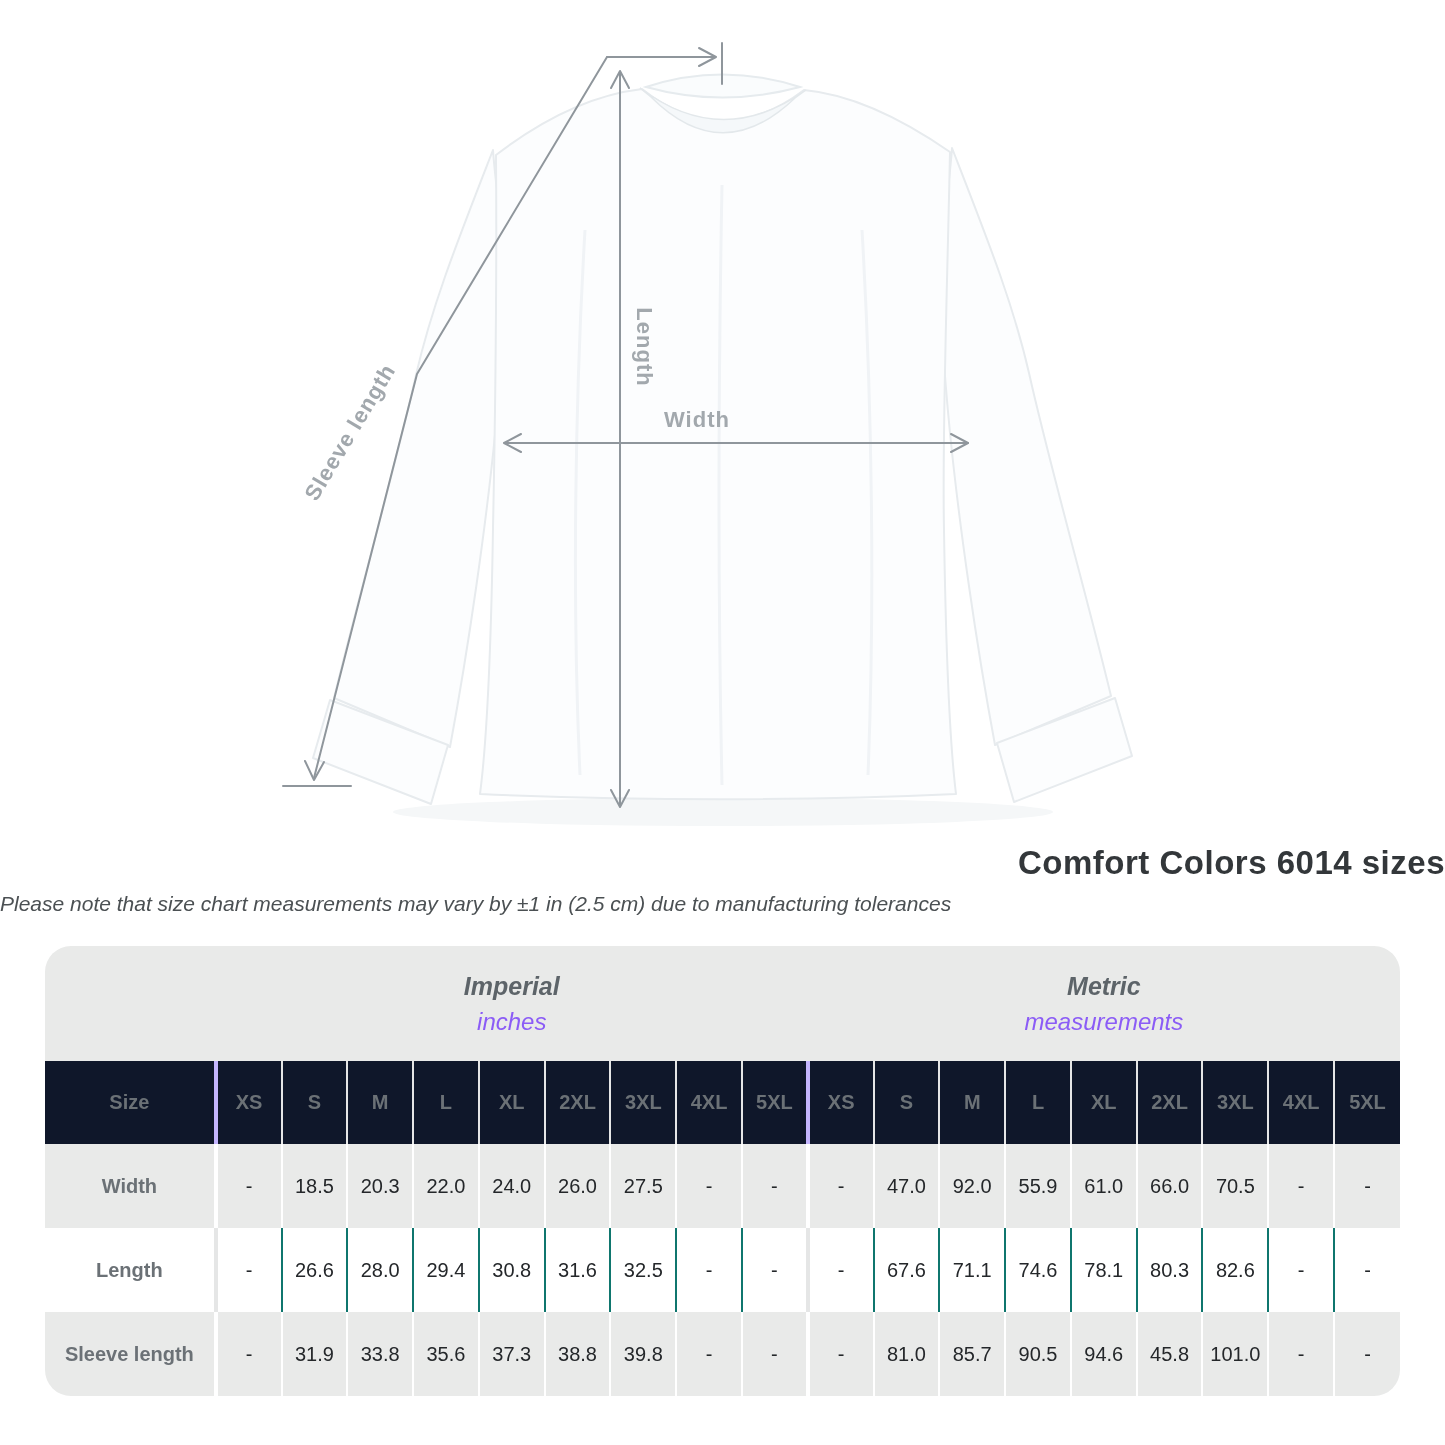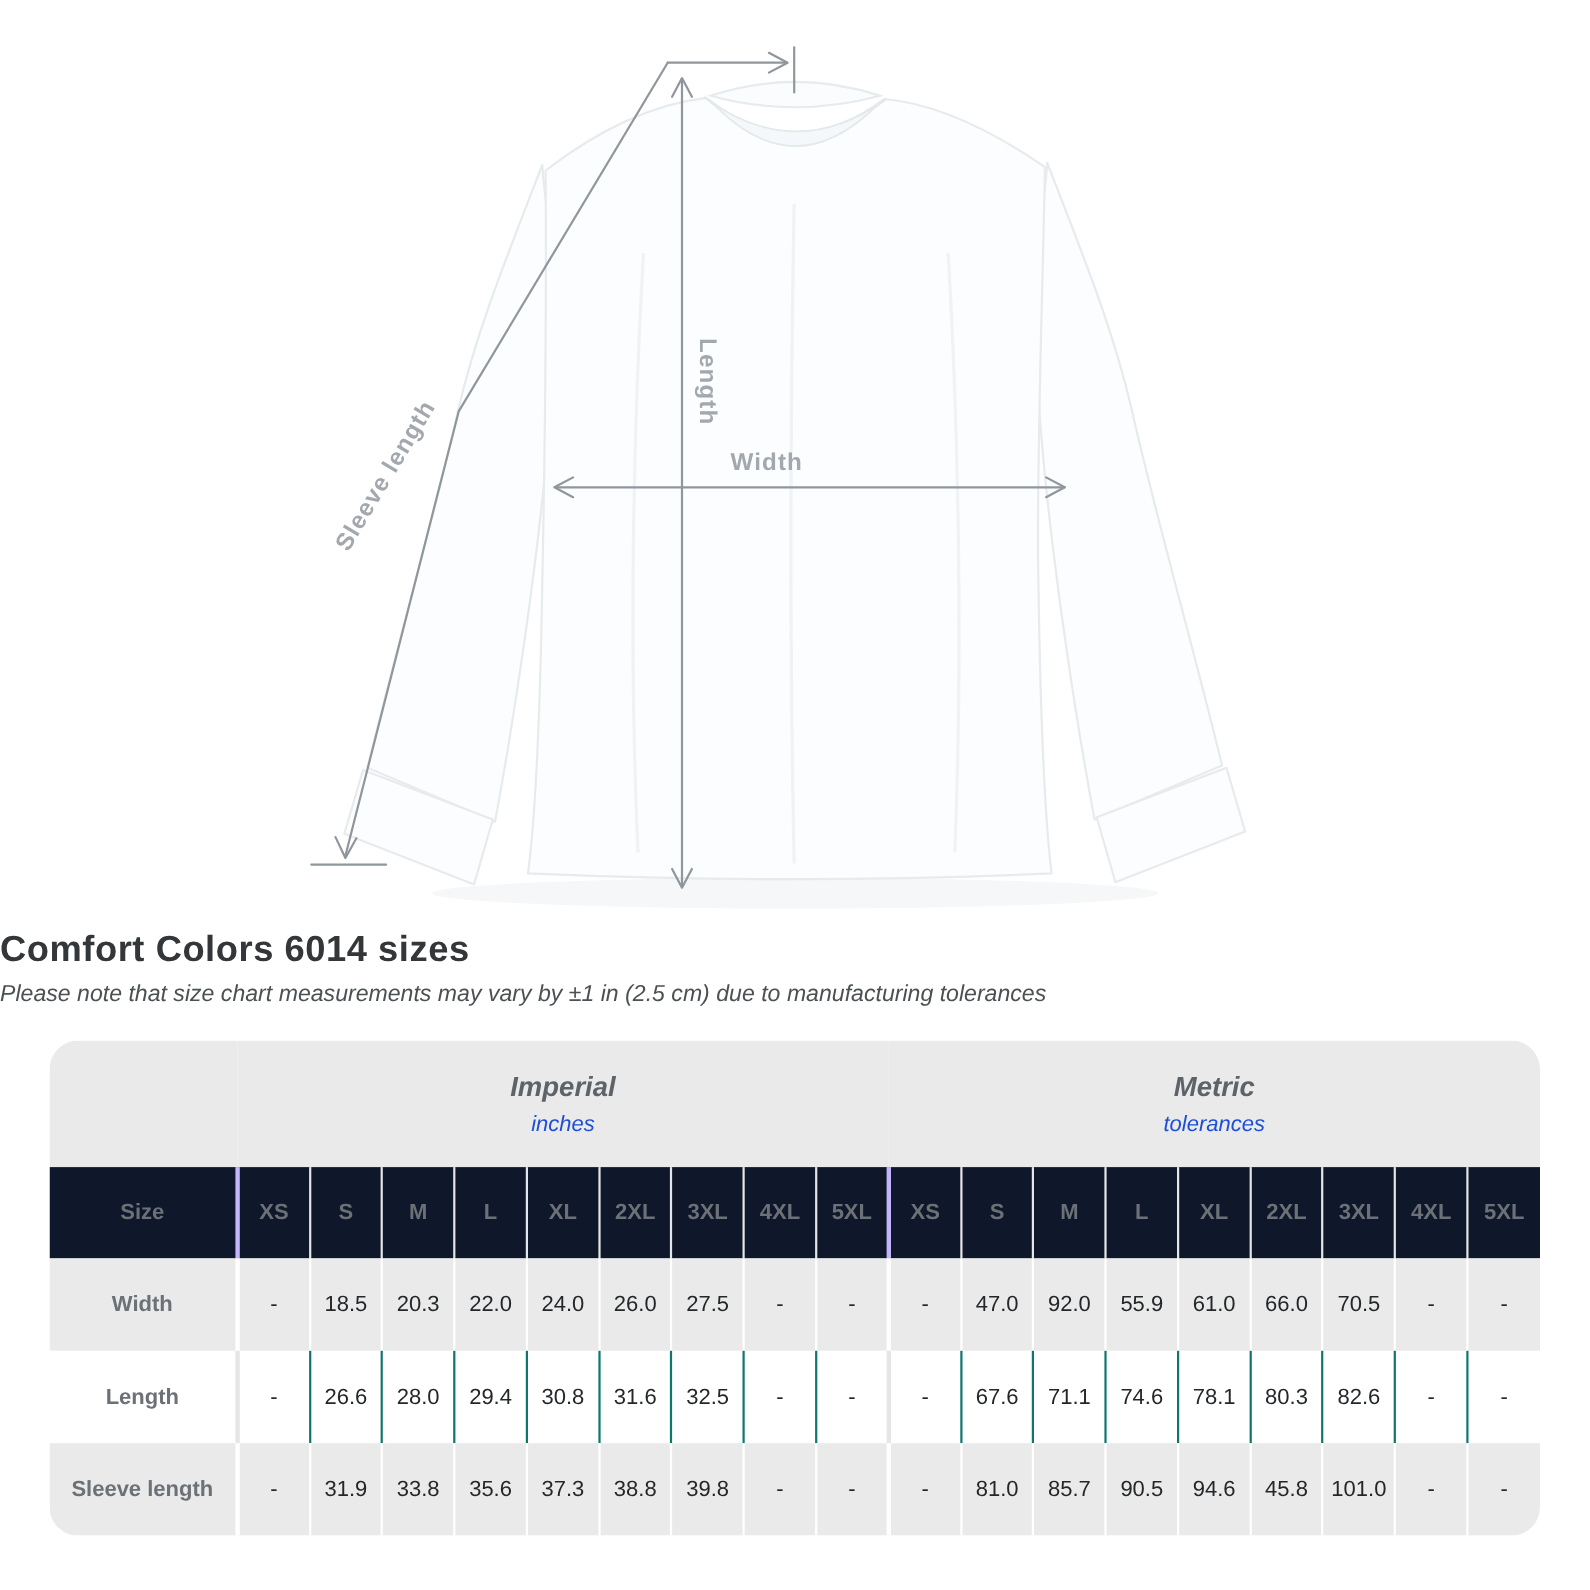--- a/index.html
+++ b/index.html
@@ -14,21 +14,21 @@
   .diagram{width:1445px;height:838px;position:relative;}
   .diagram svg{display:block;width:1445px;height:838px;}
   .meas-line{stroke:#8f969c;stroke-width:2;fill:none;stroke-linecap:round;stroke-linejoin:round;}
   .meas-label{fill:#a2a8ad;font-weight:bold;font-size:22px;letter-spacing:1px;}
   .shirt-fill{fill:#fcfdfe;stroke:#e7ebee;stroke-width:2;stroke-linejoin:round;}
   .shirt-inner{fill:#f5f8fa;stroke:#e3e8eb;stroke-width:1.5;}
   .fold{stroke:#f0f3f6;stroke-width:3;fill:none;}
 
   
   .page-title{
-    margin:6px 0 0 0;text-align:left;
+    margin:6px 0 0 0;text-align:right;
     font-size:33px;font-weight:bold;color:#33373a;letter-spacing:.5px;
   }
   .subnote{
     margin:10px 0 0 0;
     font-size:21px;font-style:italic;color:#4b5053;
   }
 
   
   .table-wrap{
     width:1355px;margin:30px auto 0 auto;
@@ -37,21 +37,21 @@
   table.size-table{
     width:100%;border-collapse:collapse;table-layout:fixed;
   }
   .c-size{width:12.6%;}
   .c-sz{width:4.8555%;}
   td,th{padding:0;text-align:center;vertical-align:middle;font-weight:normal;}
 
   
   tr.band-row td{background:#e9eae9;height:115px;border:none;}
   .group-name{font-size:25px;font-weight:bold;font-style:italic;color:#5d6469;line-height:1;}
-  .group-unit{margin-top:11px;font-size:20px;font-style:italic;color:#1d4ed8;line-height:1;}
+  .group-unit{margin-top:11px;font-size:24px;font-style:italic;color:#8b5cf6;line-height:1;}
 
   
   tr.sizes-row th{background:#0f172a;height:83px;font-size:20px;font-weight:bold;color:#6b7176;}
   tr.sizes-row .sep{border-left:2px solid #e5e6e6;}
   tr.sizes-row .sep-major{border-left:4px solid #c4b5fd;}
 
   
   tbody th.row-lab{font-size:20px;font-weight:bold;color:#6b7176;}
   tbody td.val{font-size:20px;color:#24272a;}
   tbody tr{height:84px;}
@@ -143,21 +143,21 @@
       </colgroup>
       <thead>
         <tr class="band-row">
           <td></td>
           <td colspan="9">
             <div class="group-name">Imperial</div>
             <div class="group-unit">inches</div>
           </td>
           <td colspan="9">
             <div class="group-name">Metric</div>
-            <div class="group-unit">tolerances</div>
+            <div class="group-unit">measurements</div>
           </td>
         </tr>
         <tr class="sizes-row">
           <th>Size</th>
           <th class="sep-major">XS</th>
           <th class="sep">S</th>
           <th class="sep">M</th>
           <th class="sep">L</th>
           <th class="sep">XL</th>
           <th class="sep">2XL</th>

